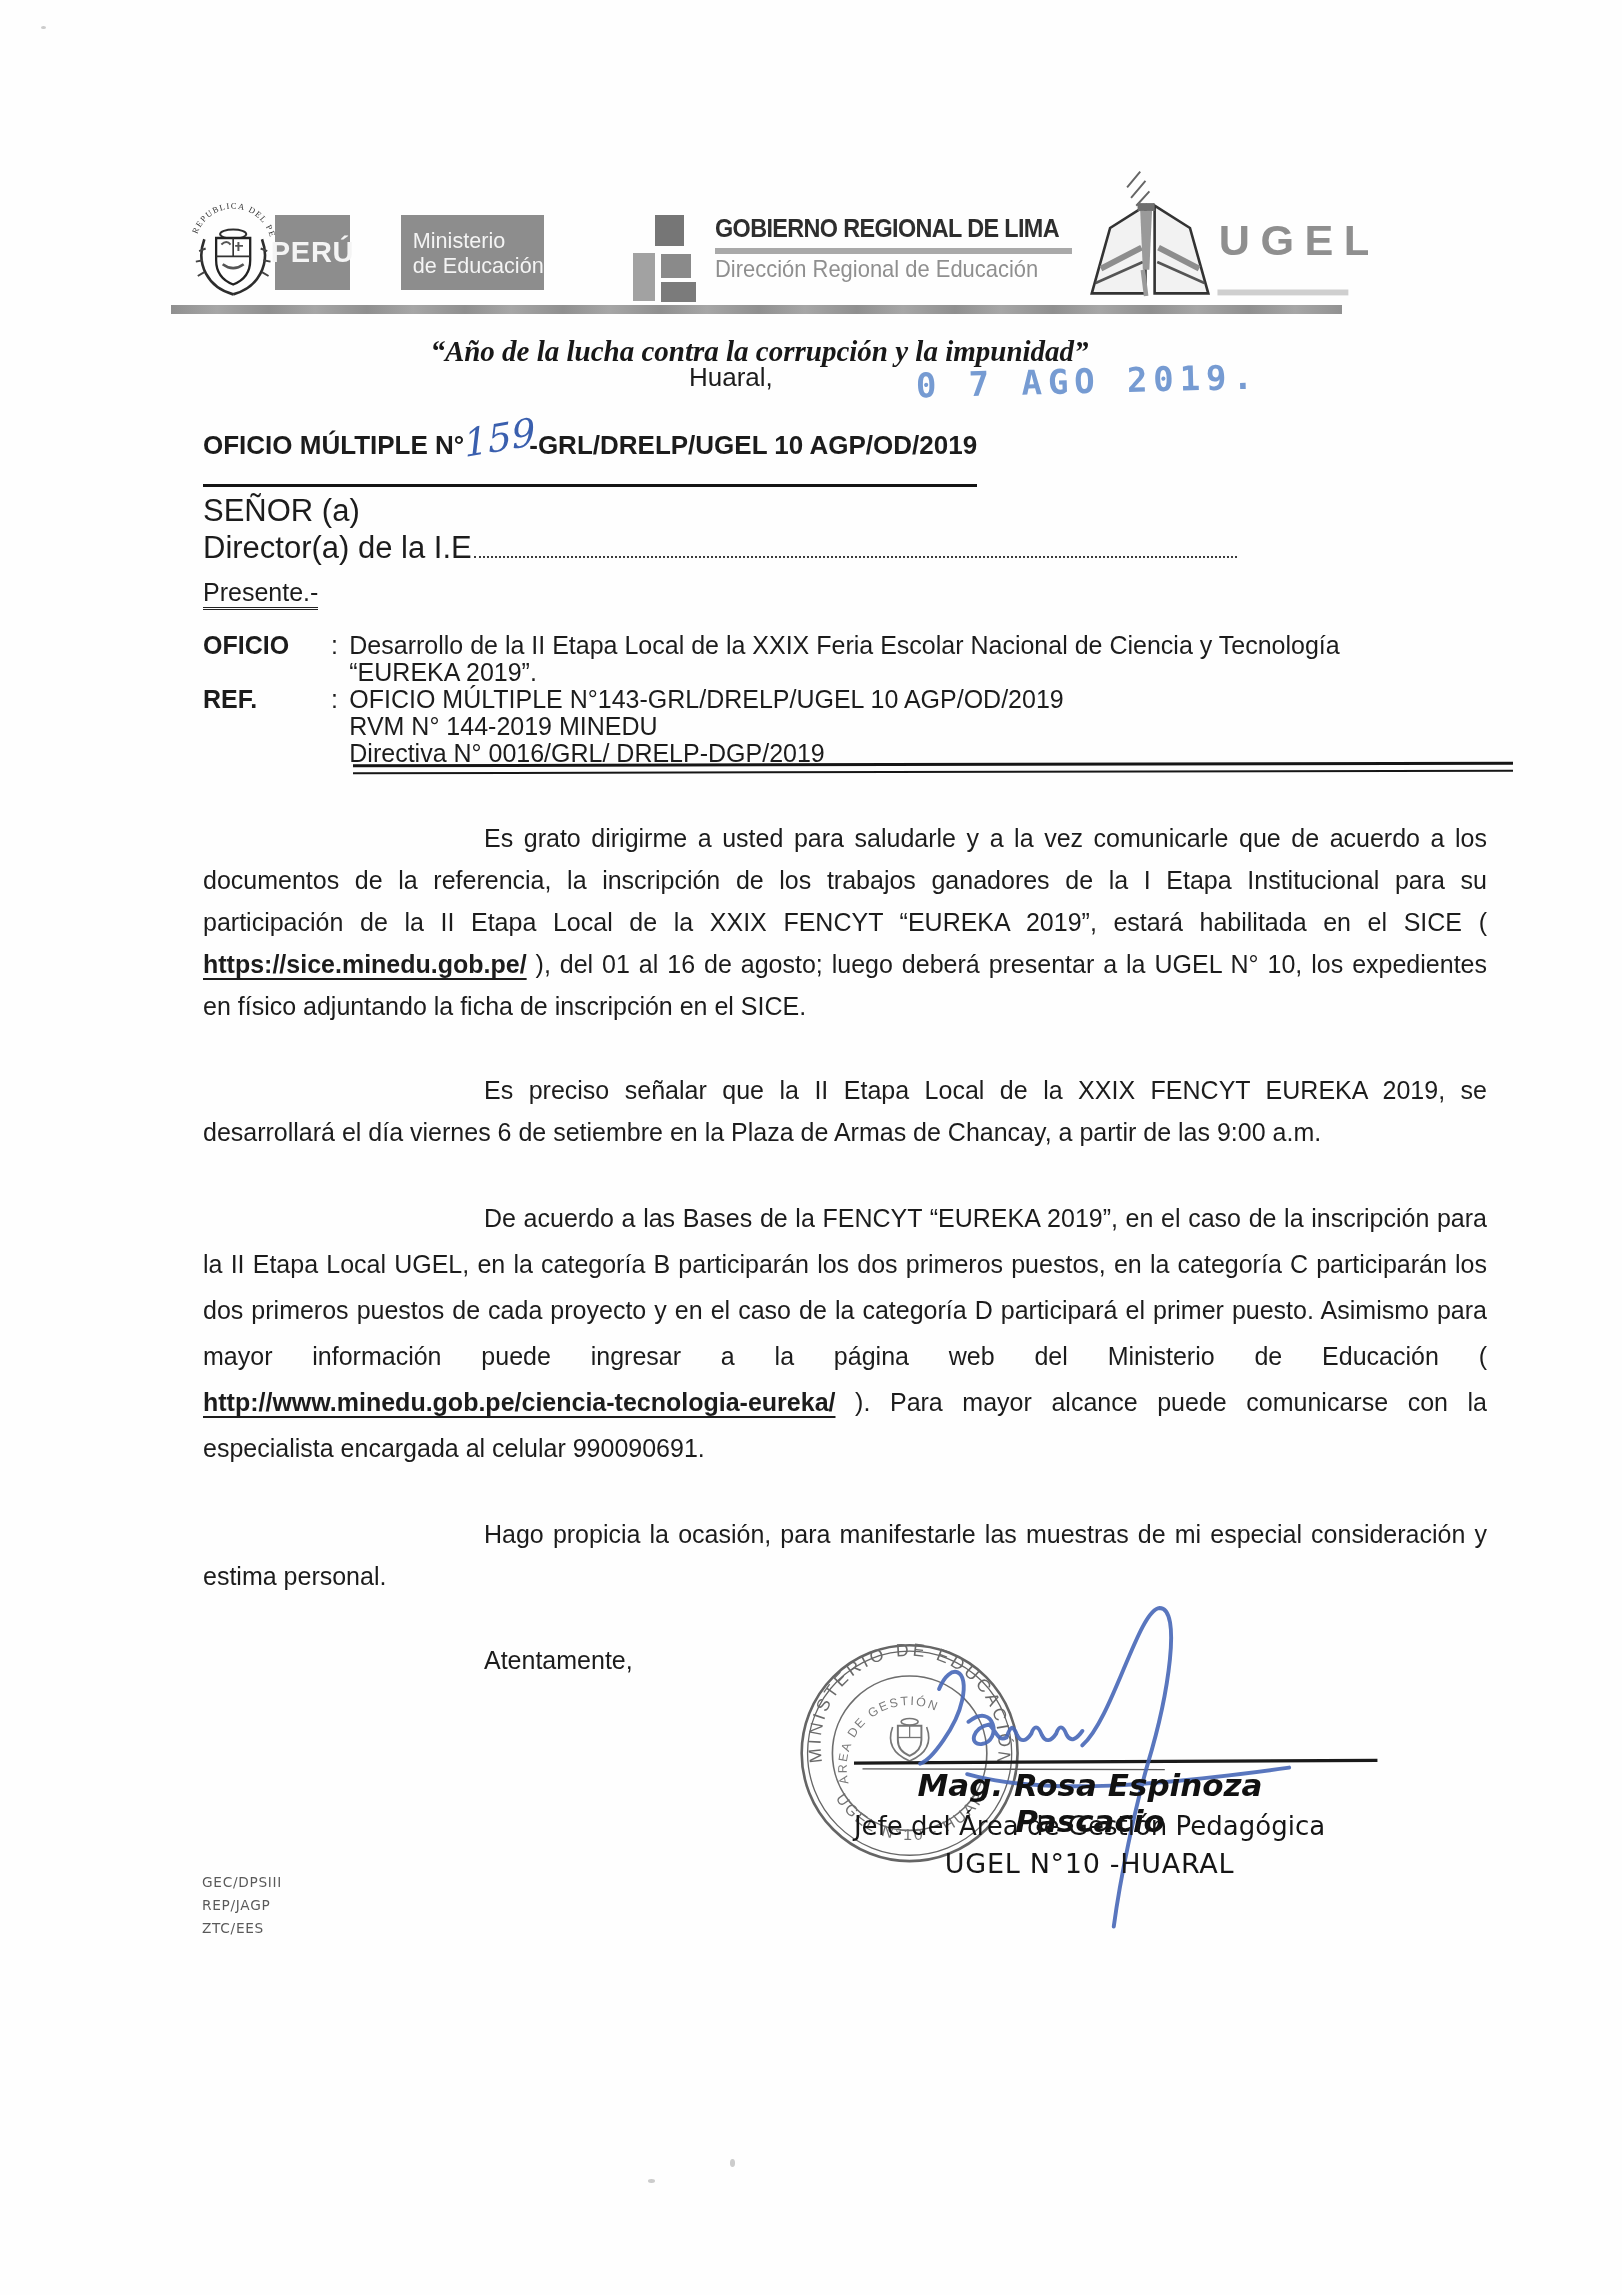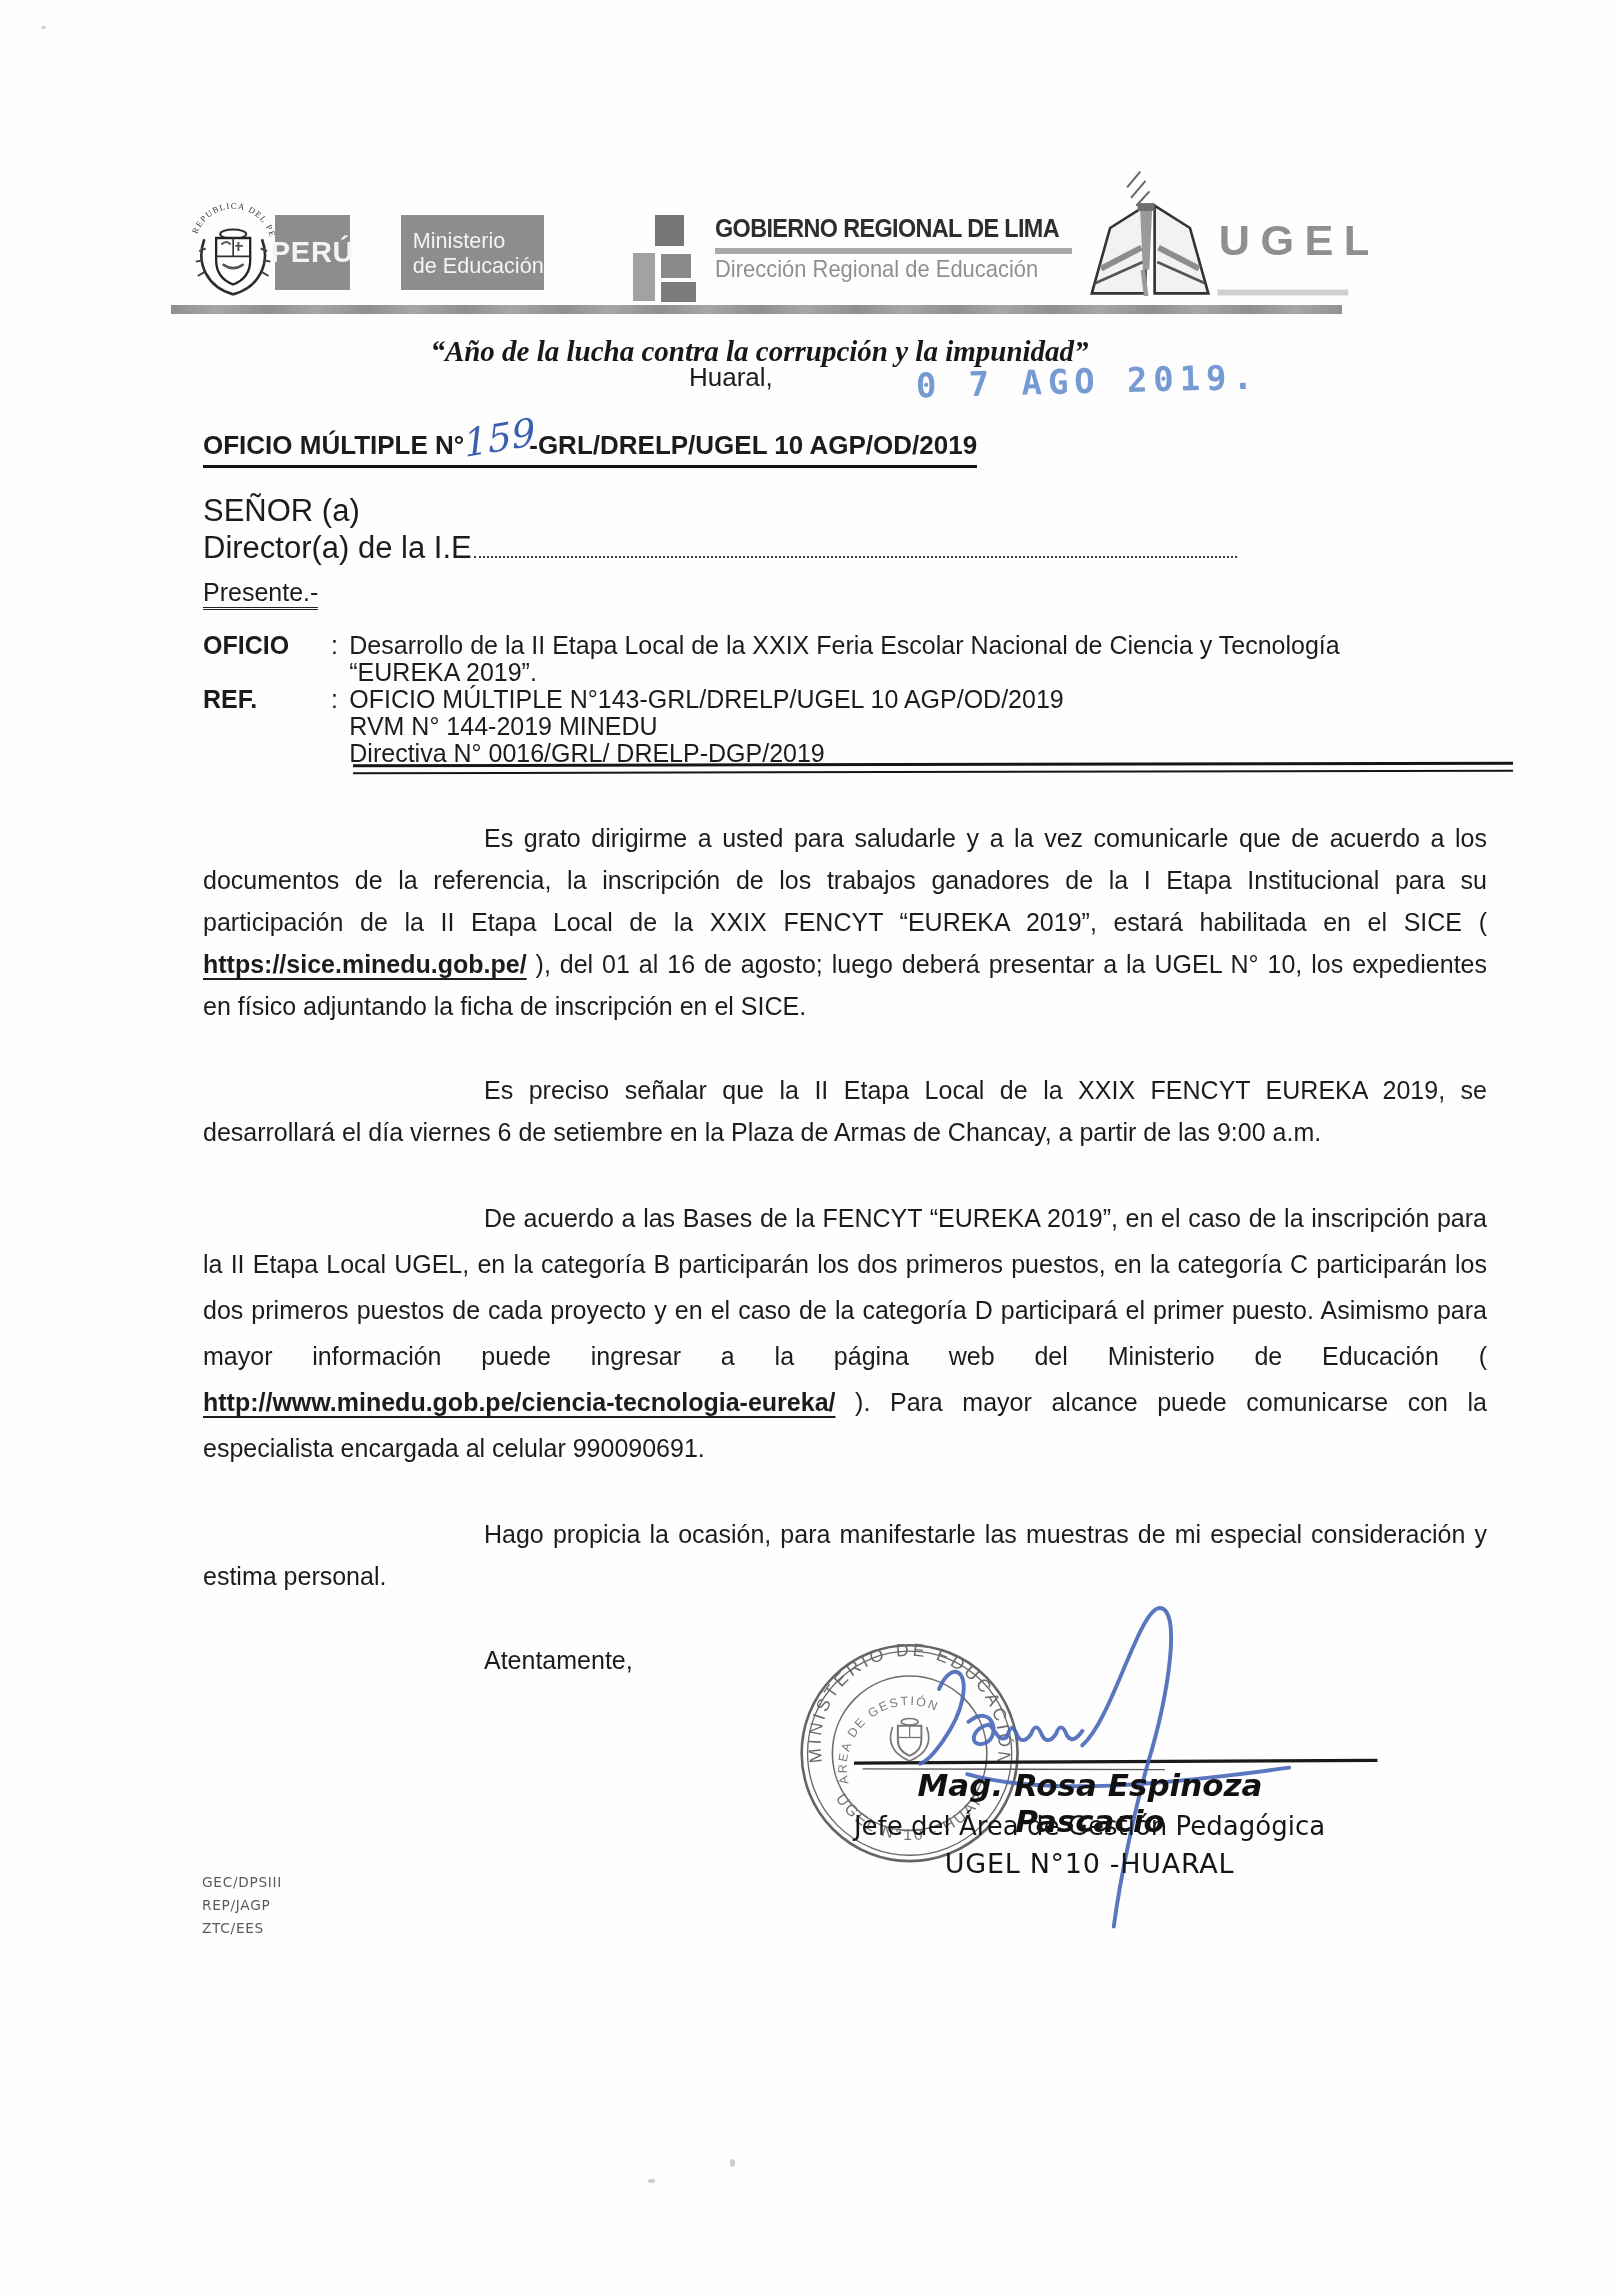--- a/index.html
+++ b/index.html
@@ -28,21 +28,21 @@
   .ugel-logo{position:absolute;left:1080px;top:165px;}
   .hdr-bar{position:absolute;left:171px;top:305px;width:1171px;height:8.5px;
     background:repeating-linear-gradient(90deg,#8f8f8f 0,#a6a6a6 46px,#8f8f8f 98px);}
   
   .motto{position:absolute;left:406px;top:335px;width:707px;text-align:center;
     font-family:"Liberation Serif",serif;font-style:italic;font-weight:600;font-size:29px;color:#181818;}
   .cityline{position:absolute;left:689px;top:362px;font-size:26px;}
   .datestamp{position:absolute;left:916px;top:361px;font-family:"DejaVu Sans Mono",monospace;
     font-weight:bold;font-size:34px;color:#6b93cf;letter-spacing:5.9px;transform:rotate(-1.5deg);opacity:.92;}
   .title{position:absolute;left:203px;top:419px;display:flex;align-items:baseline;
-    font-size:26px;font-weight:bold;border-bottom:3.3px solid #141414;padding-bottom:2px;width:fit-content;}
+    font-size:26px;font-weight:bold;border-bottom:3.3px solid #141414;padding-bottom:21px;width:fit-content;}
   .hand-num{display:inline-block;width:65px;text-align:center;font-family:"DejaVu Serif",serif;
     font-style:italic;font-weight:normal;font-size:38px;color:#3a5fae;
     transform:rotate(-10deg) translateY(-2.6px) skewX(-6deg);}
   
   .addr{position:absolute;left:203px;top:496px;width:1034px;font-size:31px;line-height:30px;}
   .addr-row{display:flex;align-items:flex-end;margin-top:7px;}
   .dotted-fill{flex:1;border-bottom:2.6px dotted #3c3c3c;margin-bottom:4.6px;margin-left:2.6px;}
   .presente{position:absolute;left:203px;top:578px;font-size:25px;}
   .presente span{border-bottom:3.9px double #222;padding-bottom:1.3px;}
   

